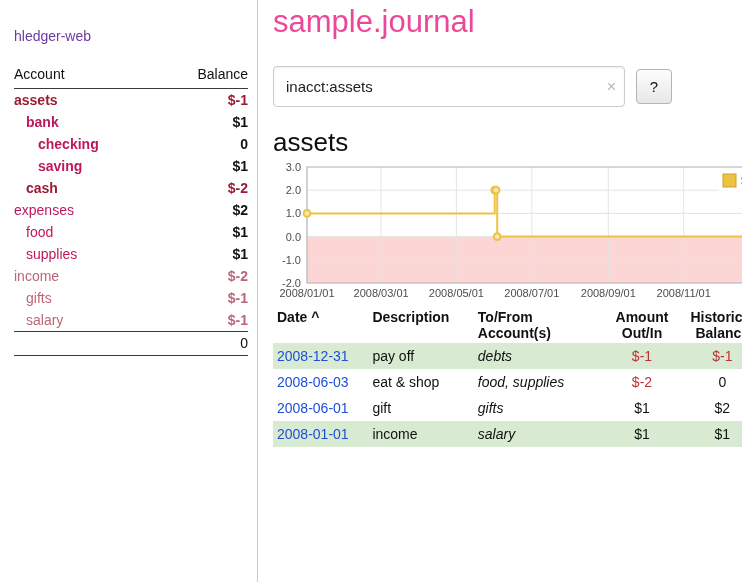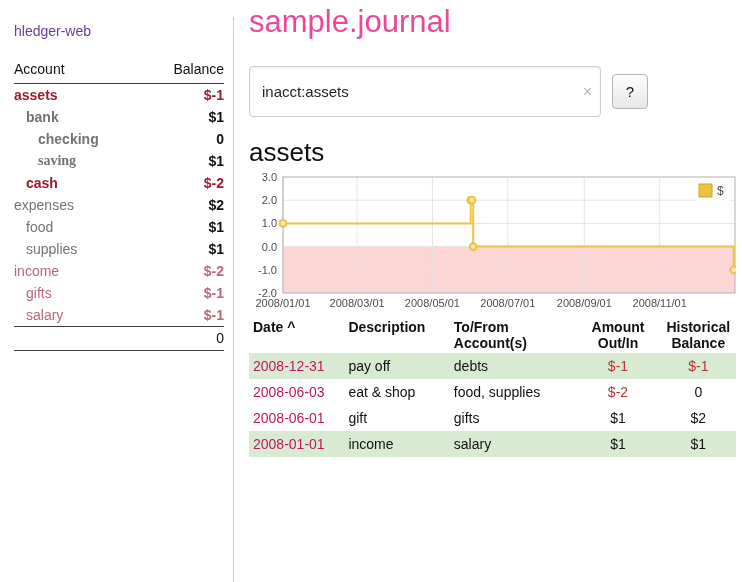--- a/index.html
+++ b/index.html
@@ -9,59 +9,58 @@
     font-family: "Liberation Sans", sans-serif;
     overflow: hidden;
     color: #111;
   }
   a { text-decoration: none; cursor: pointer; }
 
   .app { display: flex; width: 742px; height: 582px; }
 
   
   .sidebar {
-    width: 234px; flex: none;
+    width: 258px; flex: none;
     border-right: 1px solid #ccc;
-    padding: 6px 9px 0 14px;
-    margin-top: 17px;
+    padding: 28px 9px 0 14px;
   }
   .sidebar a { color: #6a3aa2; }
   .brand { display: block; font-size: 14px; }
   .nav-journal { display: block; font-size: 14px; margin-top: 44px; }
 
   table.accounts {
     width: 100%; border-collapse: collapse;
     margin-top: 20px; font-size: 14px;
   }
   .accounts th {
     font-weight: normal; text-align: left;
     padding: 2px 0 6px; border-bottom: 1px solid #3a3a3a;
   }
   .accounts th.bal { text-align: right; }
   .accounts td { padding: 3px 0; }
   .accounts td.bal { text-align: right; font-weight: bold; color: #111; }
-  .accounts a.acct { color: #737373; }
+  .accounts a.acct { color: #be185d; }
   .accounts a.acct.b { font-weight: bold; }
   .neg-strong { color: #9c1b30 !important; }
   .neg-soft   { color: #bb6677 !important; }
   .accounts tfoot td {
     border-top: 1px solid #3a3a3a;
     border-bottom: 1px solid #3a3a3a;
     padding: 3px 0 4px;
   }
   .accounts tfoot td.bal { font-weight: normal; }
 
   
   .main { flex: 1; padding: 2px 8px 0 15px; }
   h1 { font-size: 31px; font-weight: 400; color: #ec4899; margin-top: 2px; }
 
   .search-row { display: flex; align-items: center; margin-top: 26px; }
   .search-wrap { position: relative; width: 352px; }
   .search-wrap input {
-    width: 100%; height: 51px;
+    width: 100%; height: 41px;
     border: 1px solid #ccc; border-radius: 4px;
     padding: 6px 26px 6px 12px;
     font-size: 15px; color: #222;
     font-family: "Liberation Sans", sans-serif;
     box-shadow: inset 0 1px 2px rgba(0,0,0,.07);
     outline: none;
   }
   .clear-x {
     position: absolute; right: 9px; top: 50%;
     transform: translateY(-50%);
@@ -87,22 +86,22 @@
     margin-top: 6px; width: 100%;
     border-collapse: collapse; font-size: 14px;
   }
   .register th {
     text-align: left; vertical-align: top;
     padding: 2px 4px; font-weight: bold;
   }
   .register th.r, .register td.r { text-align: center; }
   .register td { padding: 5px 4px; vertical-align: top; }
   .register tr.shaded { background: #d9ead2; }
-  .register td.date a { color: #be185d; }
-  .register td.acct-cell { white-space: pre-line; }
+  .register td.date a { color: #1d4ed8; }
+  .register td.acct-cell { white-space: pre-line; font-style: italic; }
   .register .neg { color: #bb3333; }
   .sort-caret { font-weight: bold; }
 </style>
 </head>
 <body>
 
 <div class="app">
 
   <aside class="sidebar">
     <a class="brand">hledger-web</a>
@@ -121,21 +120,21 @@
           </tr>
           <tr>
             <td style="padding-left: 12px;"><a class="acct b">bank</a></td>
             <td class="bal">$1</td>
           </tr>
           <tr>
             <td style="padding-left: 24px;"><a class="acct b">checking</a></td>
             <td class="bal">0</td>
           </tr>
           <tr>
-            <td style="padding-left: 24px; font-family: Liberation Serif, serif;"><a class="acct b">saving</a></td>
+            <td style="padding-left: 24px;"><a class="acct b">saving</a></td>
             <td class="bal">$1</td>
           </tr>
           <tr>
             <td style="padding-left: 12px;"><a class="acct b neg-strong">cash</a></td>
             <td class="bal neg-strong">$-2</td>
           </tr>
           <tr>
             <td style="padding-left: 0px;"><a class="acct">expenses</a></td>
             <td class="bal">$2</td>
           </tr>

